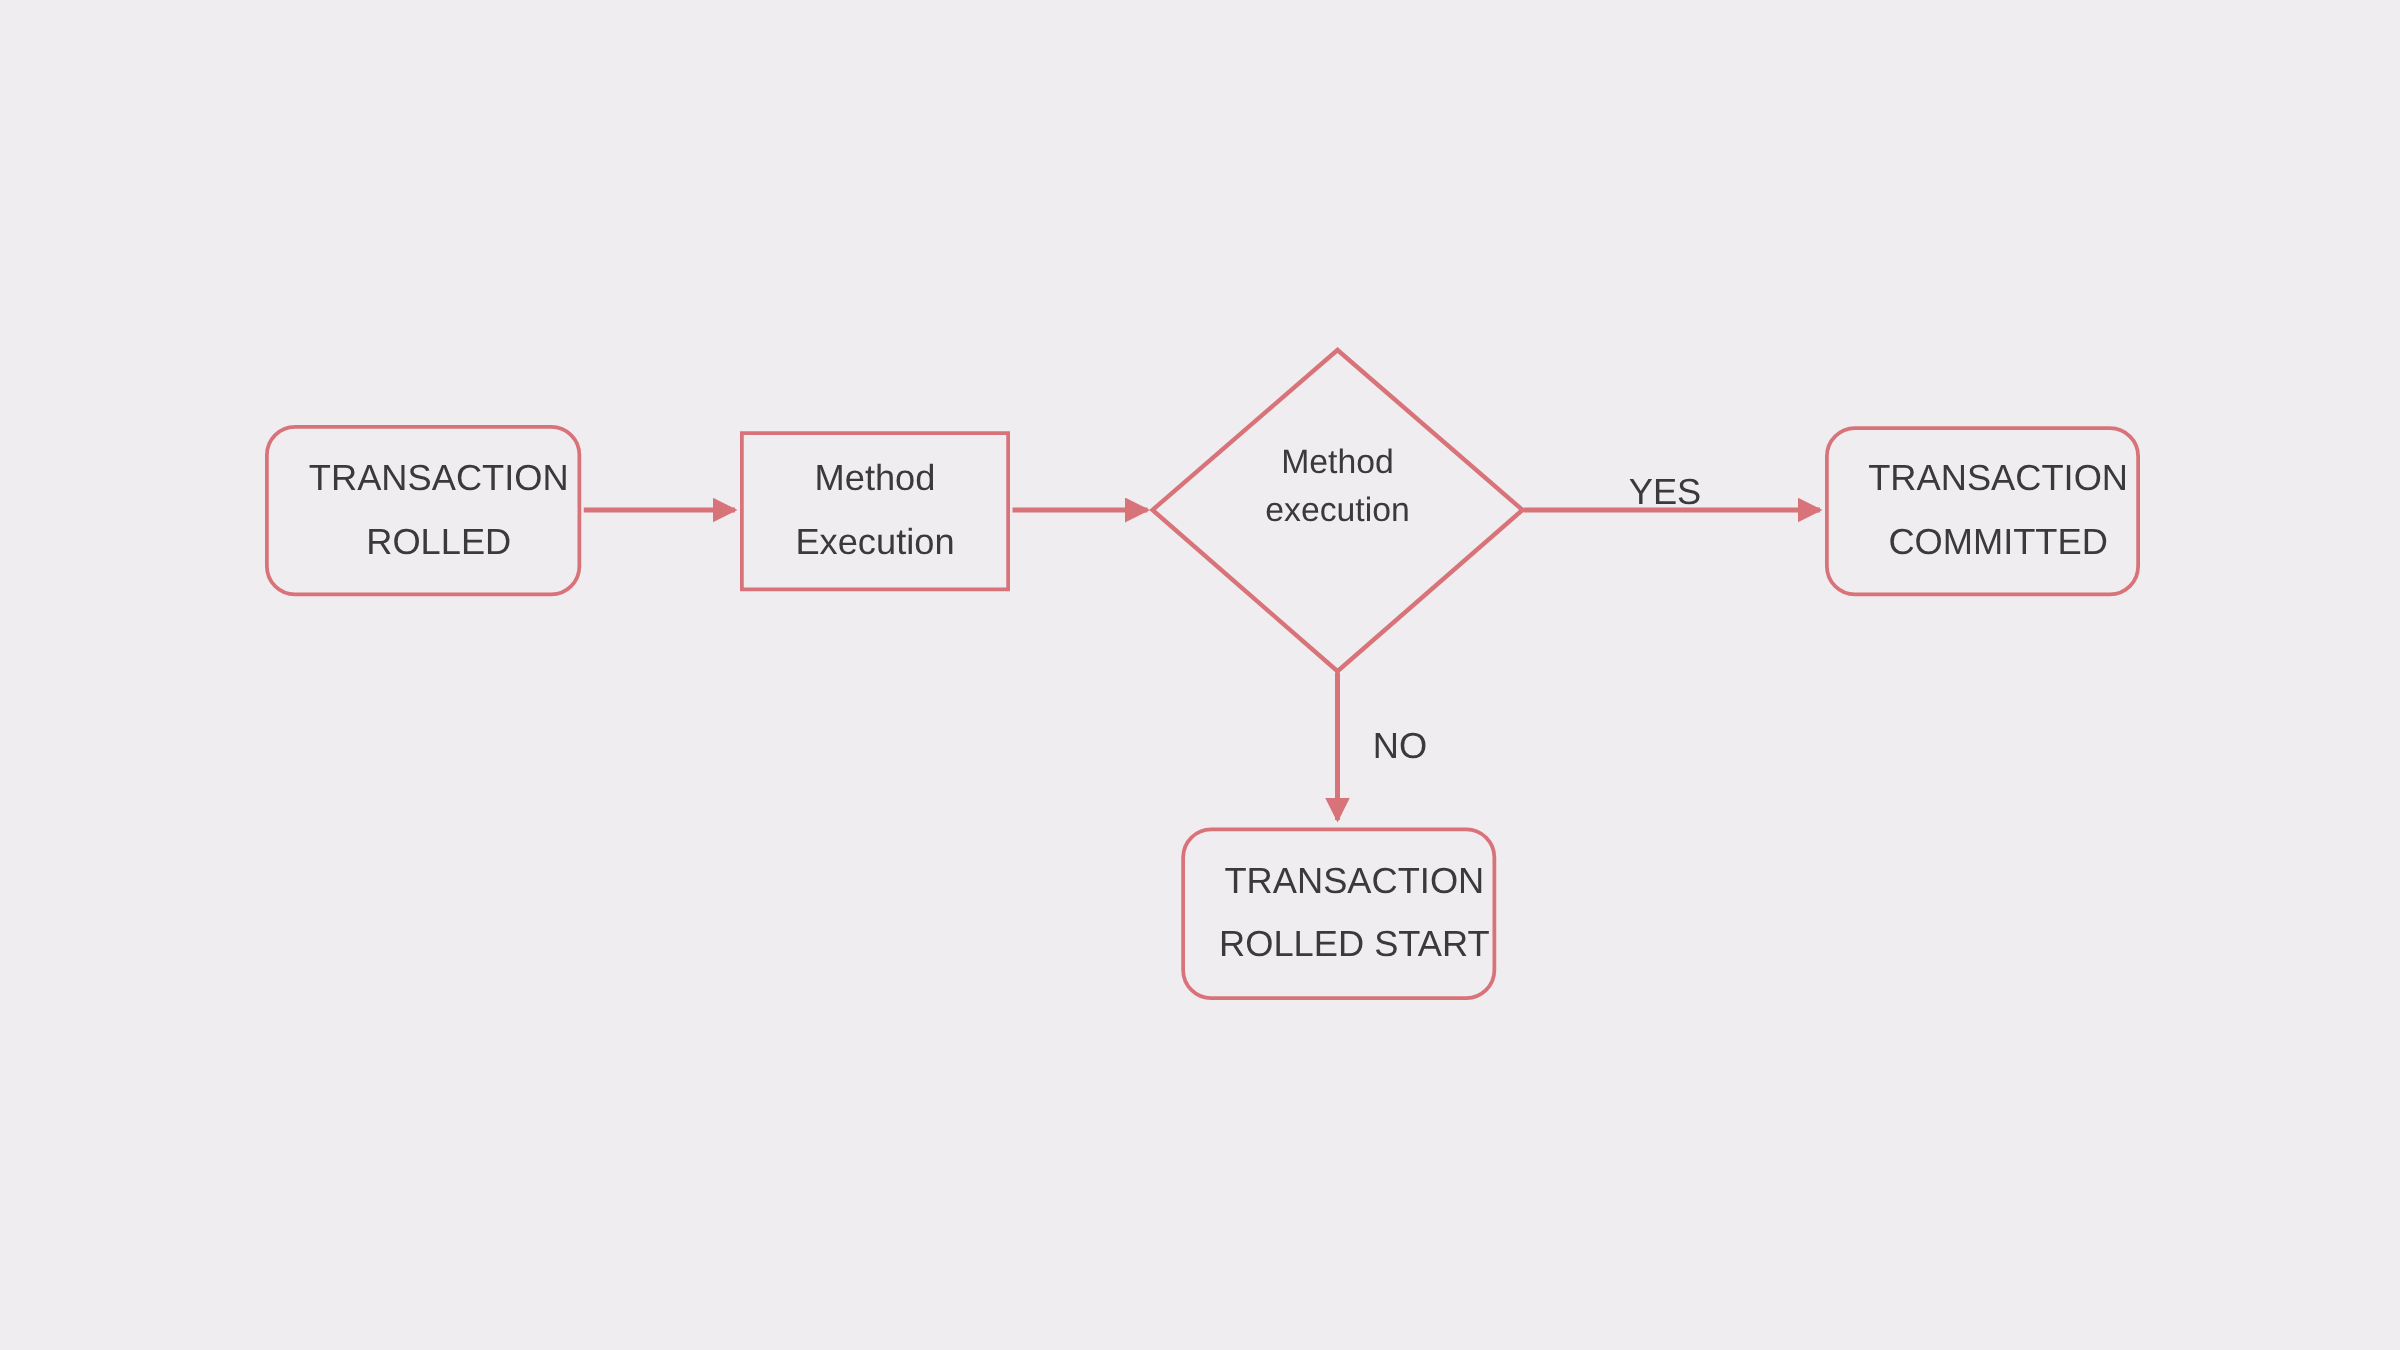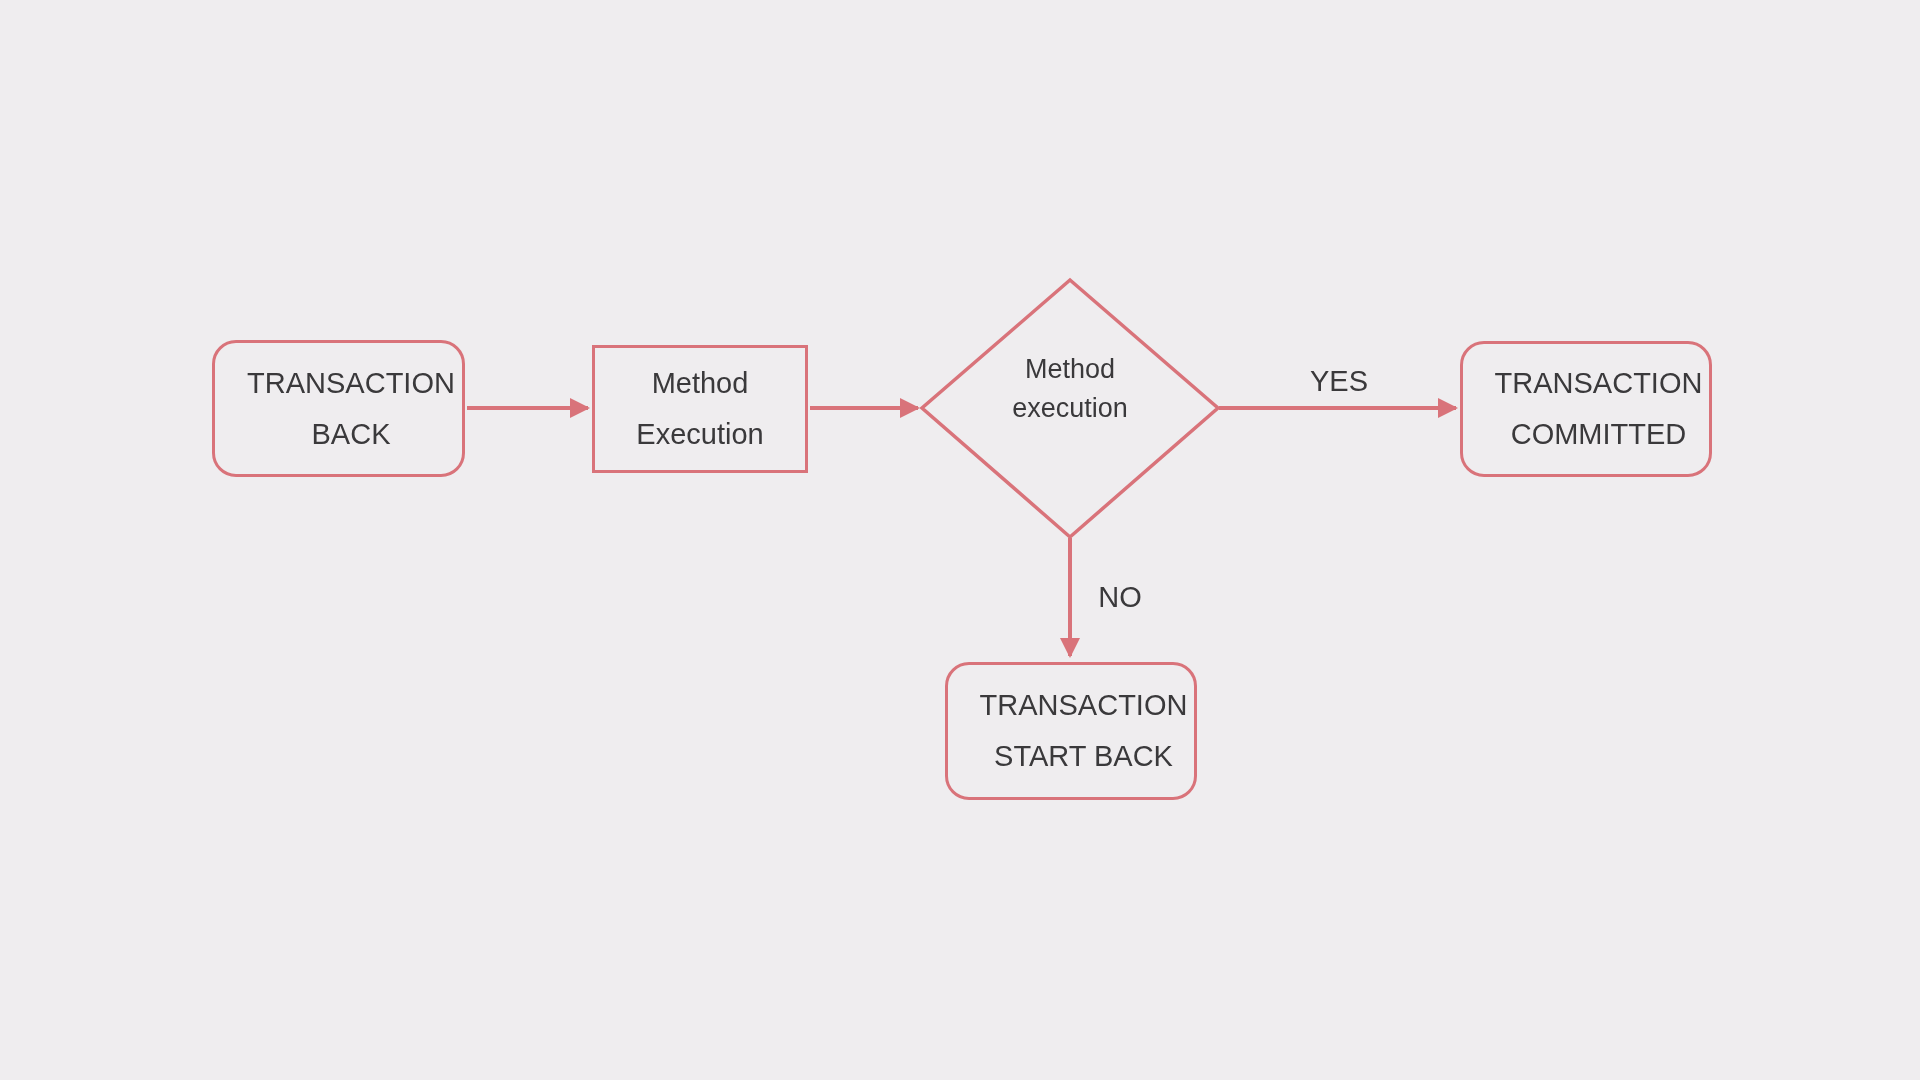--- a/index.html
+++ b/index.html
@@ -53,21 +53,21 @@
     text-align: center;
   }
   .diamond-label .line { line-height: 39px; }
 
   .edge-label {
     position: absolute;
     color: #3a393b;
     font-size: 29px;
     font-weight: 400;
   }
-  .edge-label-yes { left: 1303px; top: 365px; width: 72px; text-align: center; }
+  .edge-label-yes { left: 1303px; top: 378px; width: 72px; }
   .edge-label-no  { left: 1090px; top: 581px; width: 60px; text-align: center; }
 </style>
 </head>
 <body>
 
 <div class="diagram">
 
   <svg class="connector-layer" width="1920" height="1080" viewBox="0 0 1920 1080" xmlns="http://www.w3.org/2000/svg">
     <defs>
       <marker id="arrowhead" viewBox="0 0 10 10" refX="9" refY="5" markerWidth="5" markerHeight="5" orient="auto-start-reverse">
@@ -81,39 +81,39 @@
 
     <line x1="810" y1="408" x2="918" y2="408" stroke="#d9737a" stroke-width="4" marker-end="url(#arrowhead)"></line>
 
     <line x1="1219" y1="408" x2="1456" y2="408" stroke="#d9737a" stroke-width="4" marker-end="url(#arrowhead)"></line>
 
     <line x1="1070" y1="538" x2="1070" y2="656" stroke="#d9737a" stroke-width="4" marker-end="url(#arrowhead)"></line>
   </svg>
 
   <div class="node rounded node-start">
     <div class="line">TRANSACTION</div>
-    <div class="line">BACK</div>
+    <div class="line">ROLLED</div>
   </div>
 
   <div class="node sharp node-method">
     <div class="line">Method</div>
     <div class="line">Execution</div>
   </div>
 
   <div class="diamond-label">
     <div class="line">Method</div>
     <div class="line">execution</div>
   </div>
 
   <div class="node rounded node-committed">
     <div class="line">TRANSACTION</div>
     <div class="line">COMMITTED</div>
   </div>
 
   <div class="node rounded node-rolledback">
     <div class="line">TRANSACTION</div>
-    <div class="line">START BACK</div>
+    <div class="line">ROLLED START</div>
   </div>
 
   <div class="edge-label edge-label-yes">YES</div>
   <div class="edge-label edge-label-no">NO</div>
 
 </div>
 
 </body></html>

